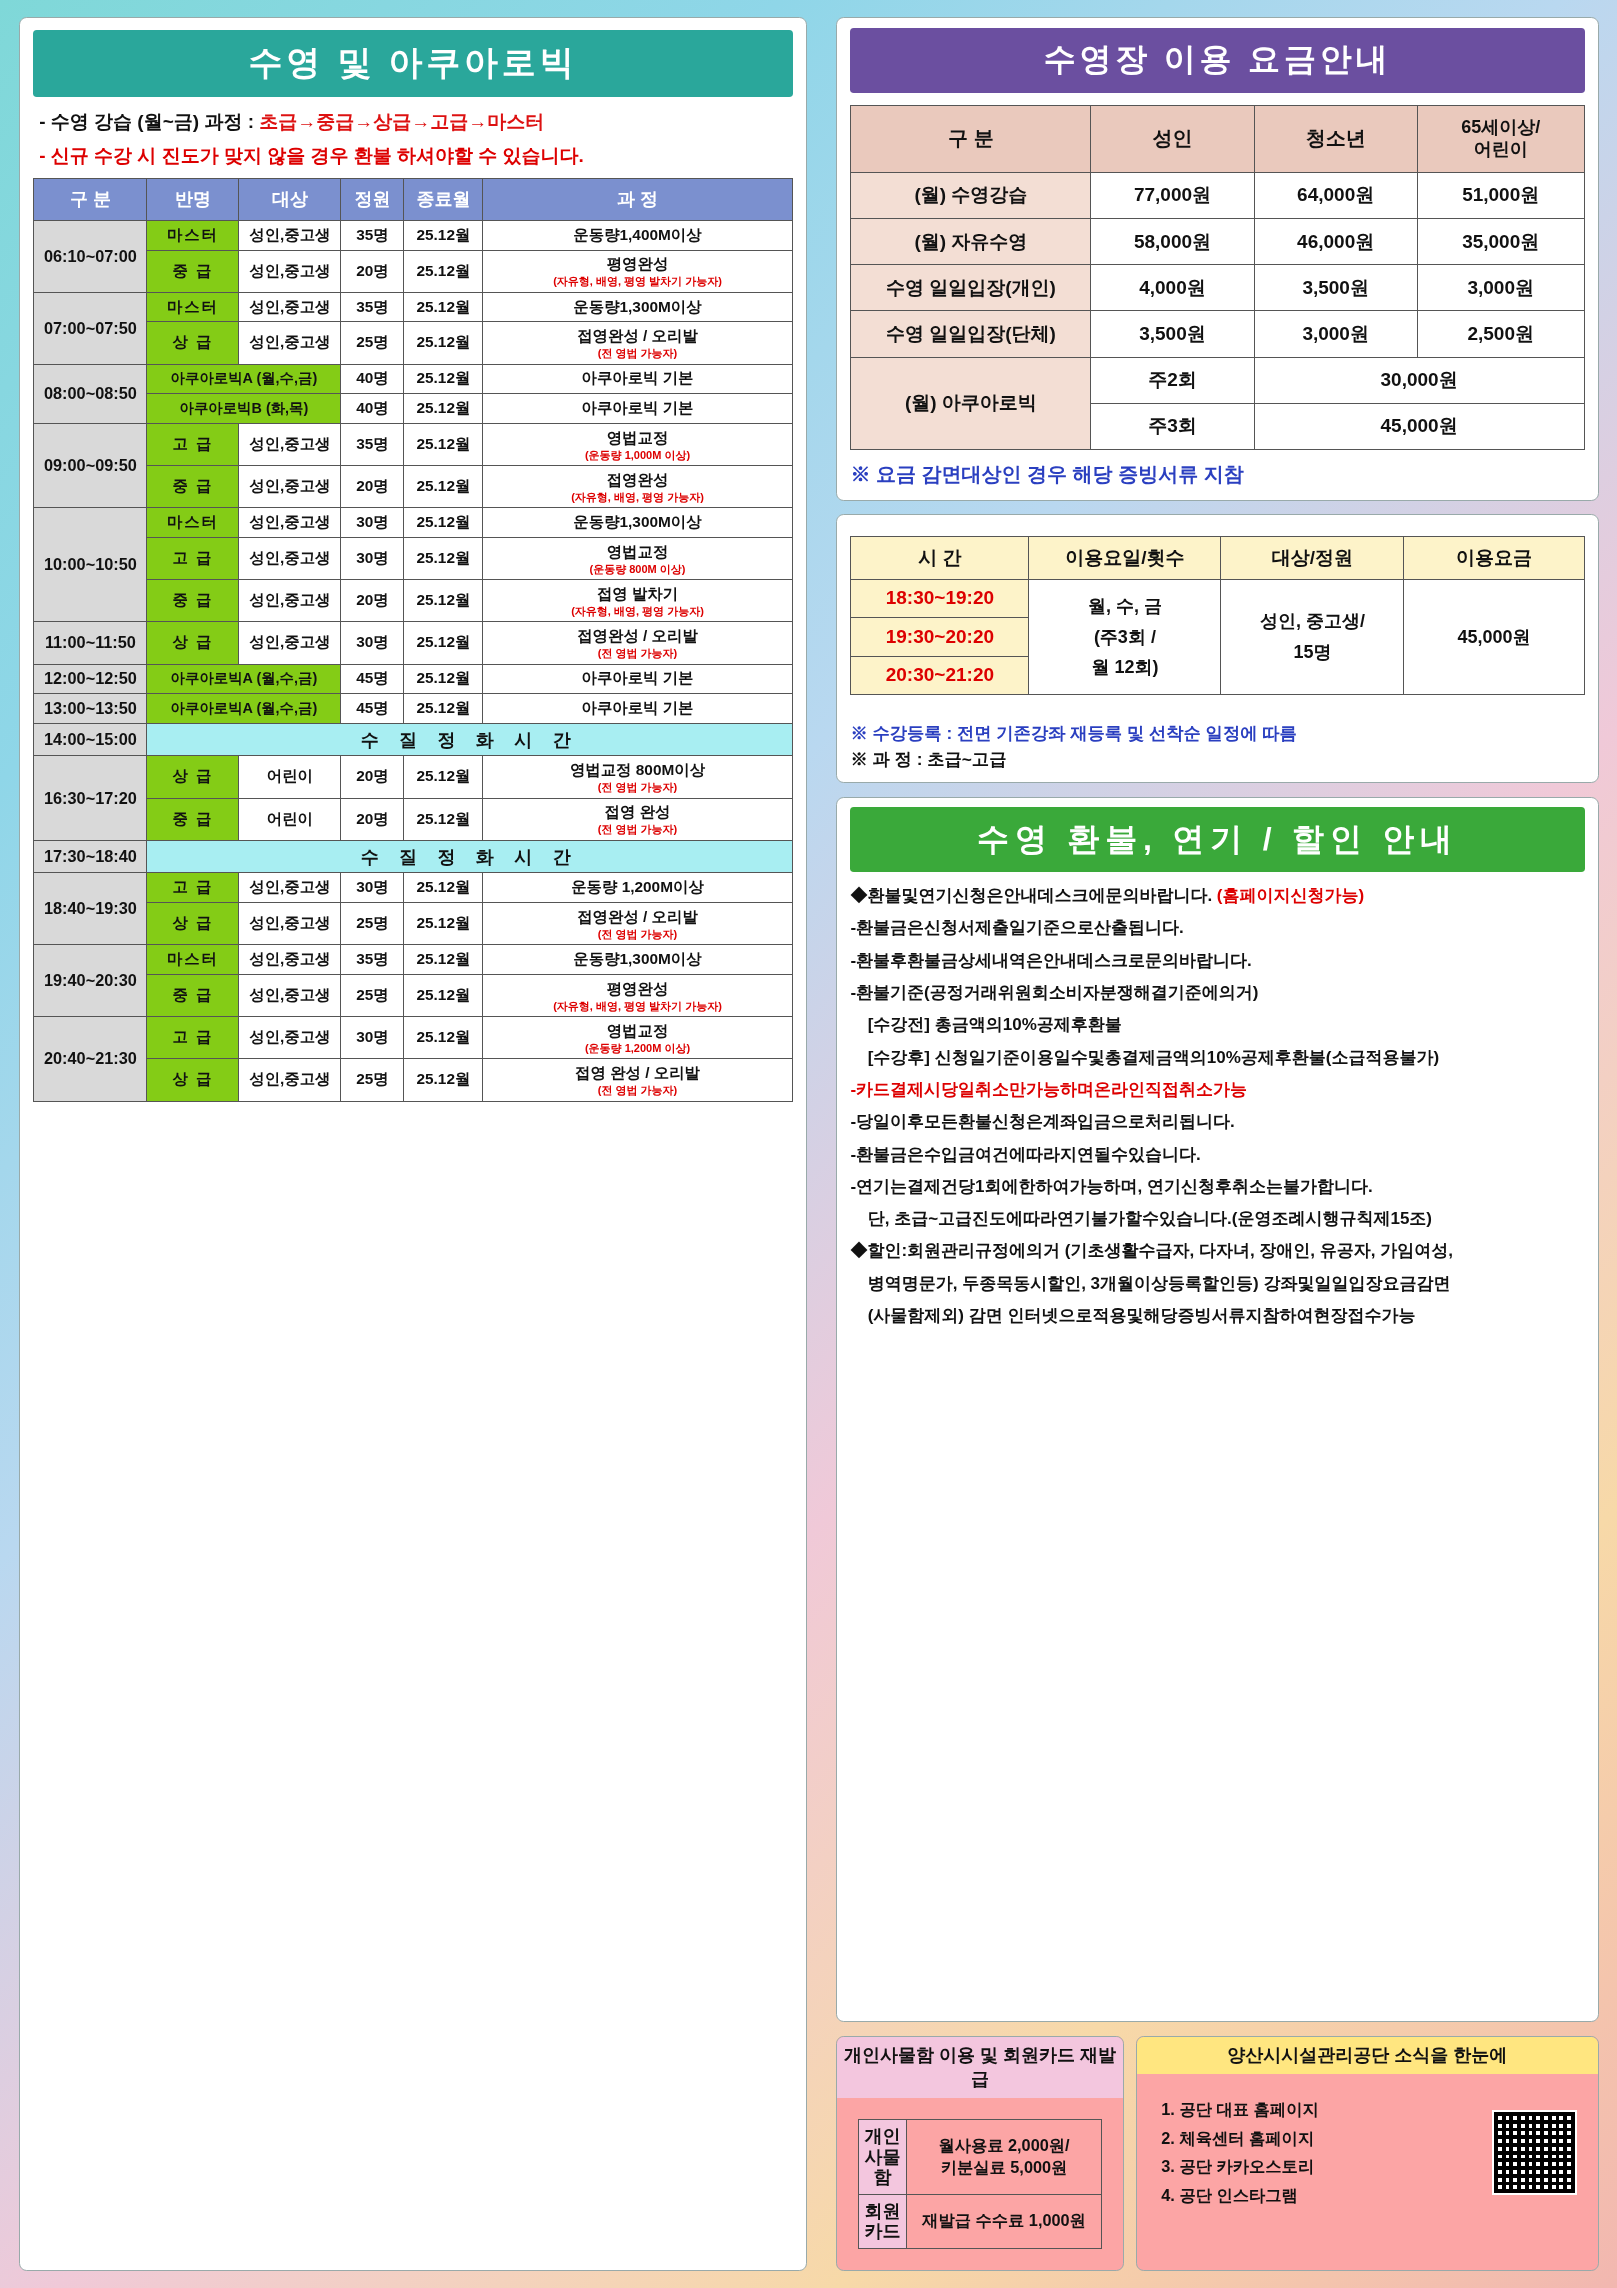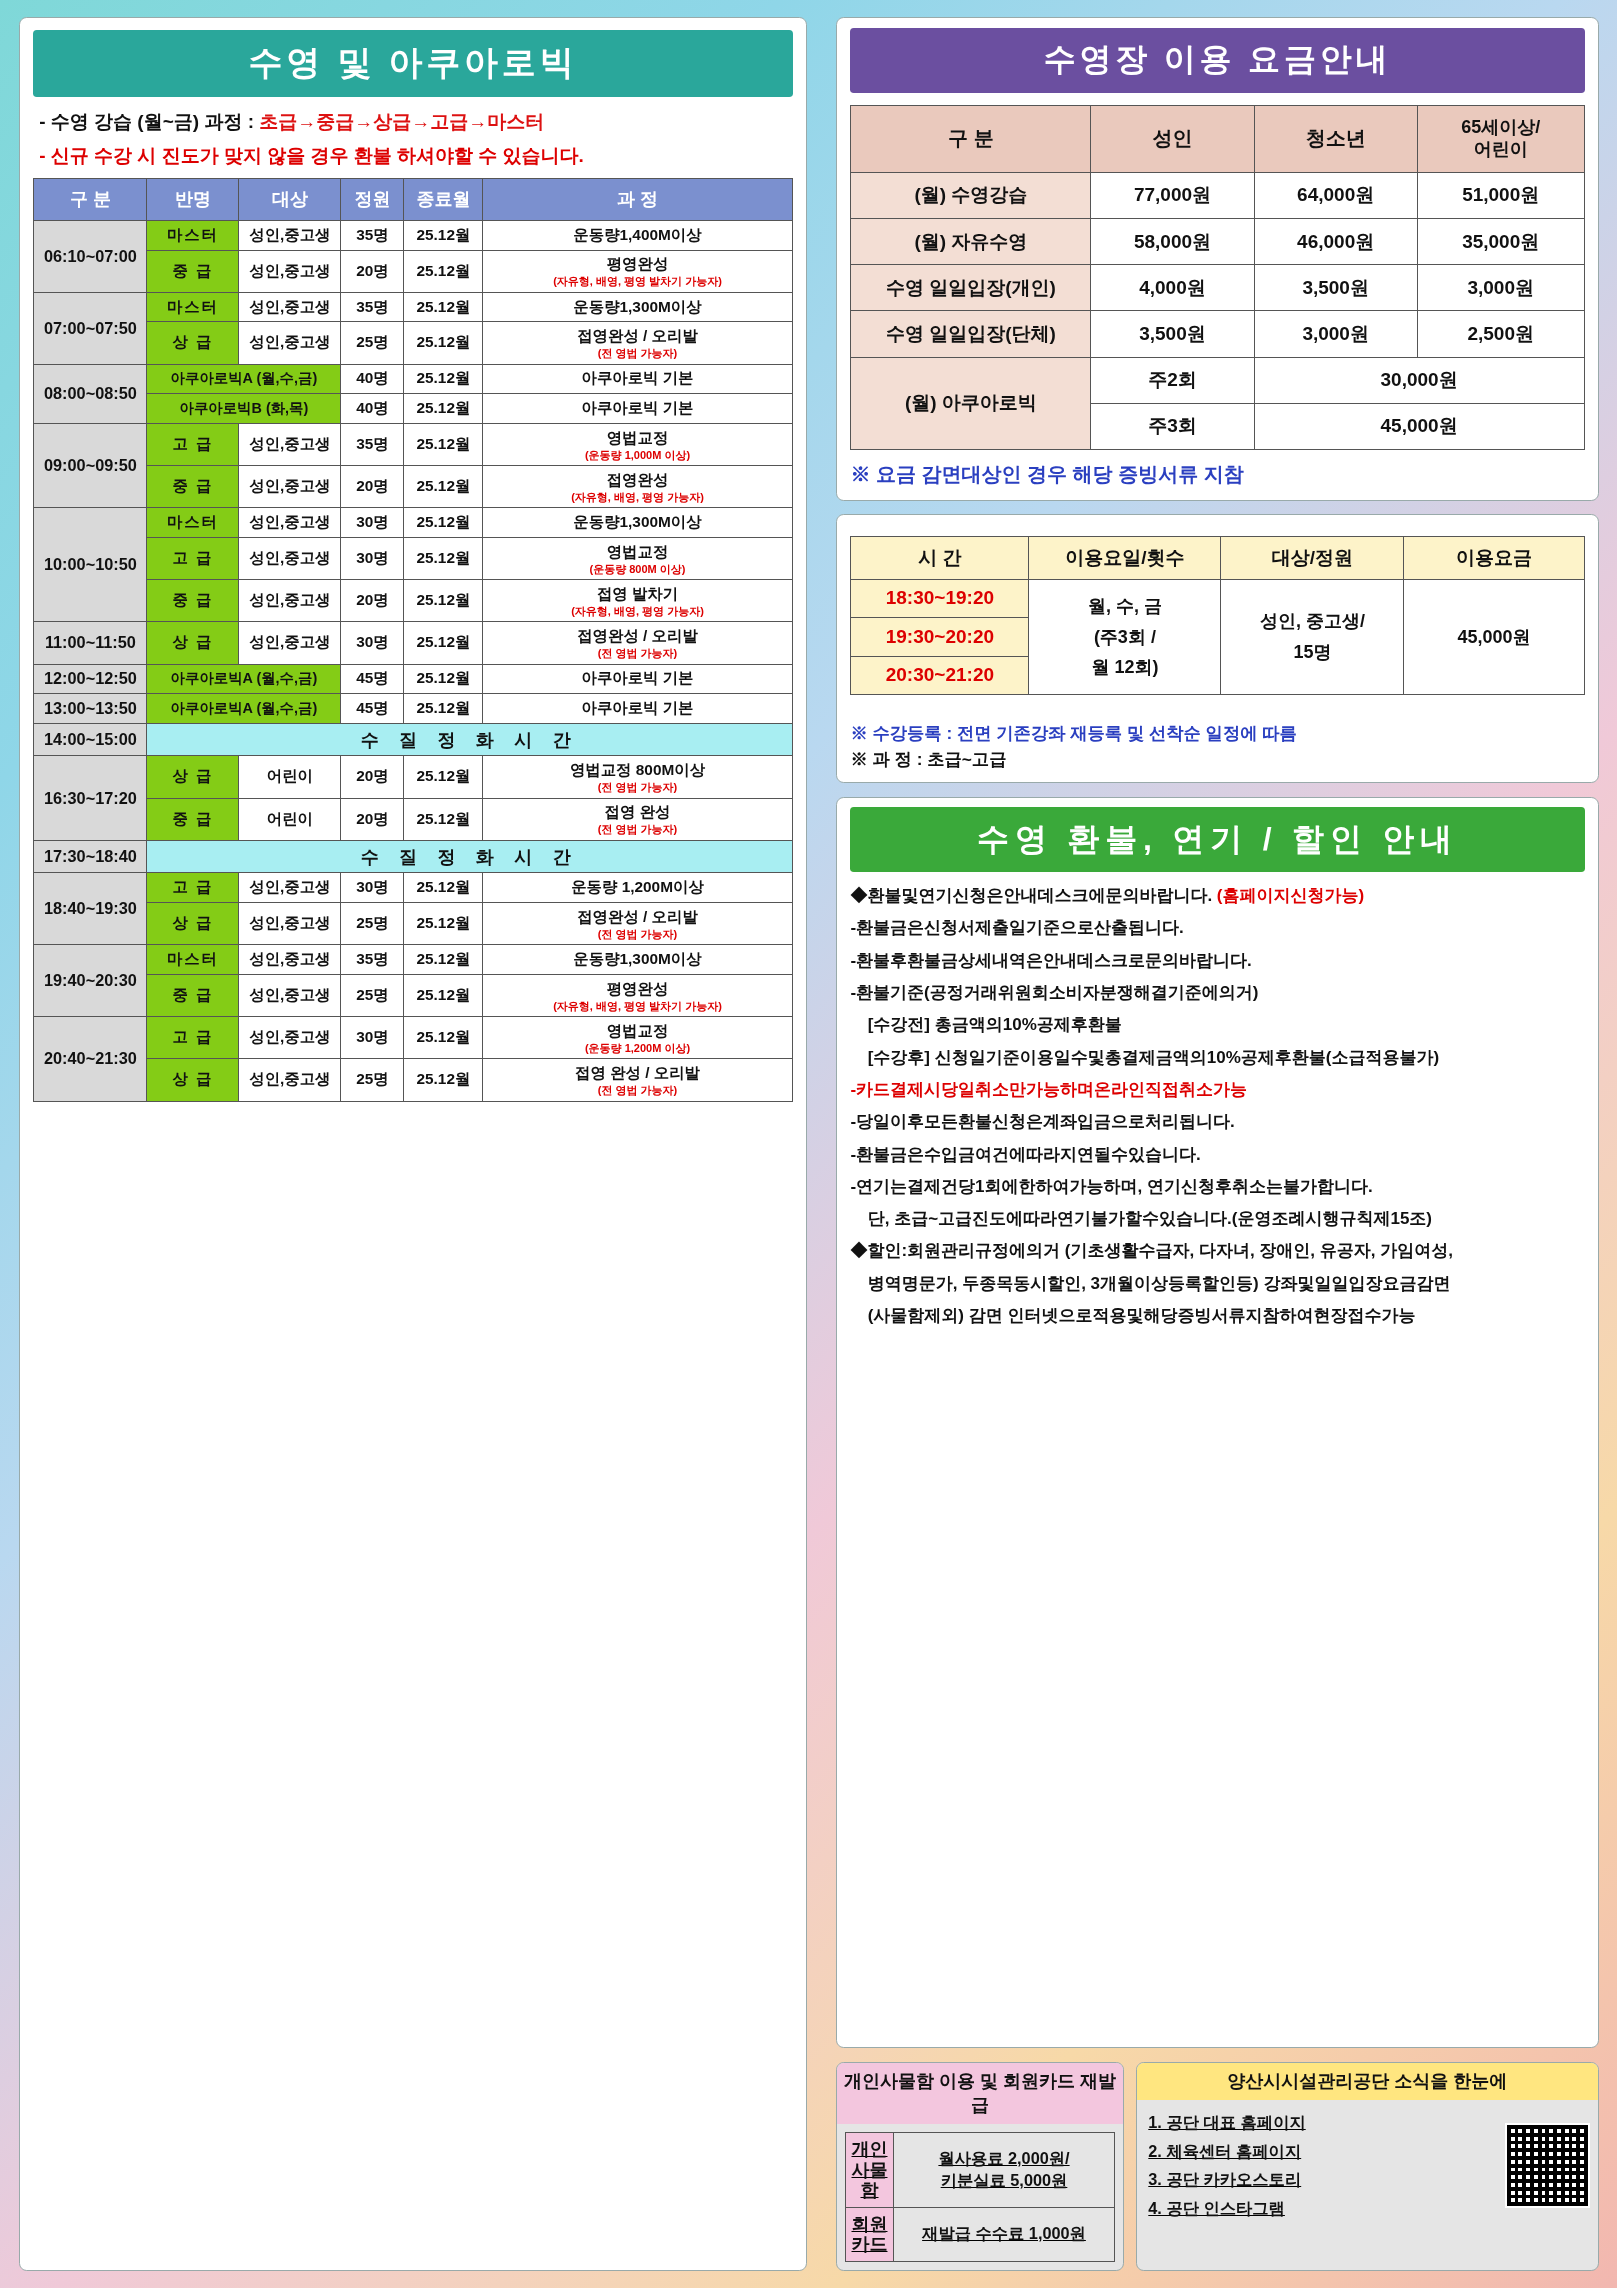--- a/index.html
+++ b/index.html
@@ -66,25 +66,25 @@
   .badnote { color:#2a3fc0; font-size:17.3px; font-weight:bold; margin-top:26px; }
   .badnote2 { color:#111; font-size:17.3px; font-weight:bold; margin-top:1.9px; }
 
   .refund { font-size:17px; font-weight:bold; line-height:1.9; color:#111; }
   .refund .red { color:#d00; }
   .refund .ln { white-space:nowrap; }
   .refund .ind { padding-left:17.3px; }
 
   
   .bottom { display:flex; gap:11.5px; }
-  .bx { border:1.9px solid #9aa; border-radius:7.7px; background:#e5e5e5; flex:1; overflow:hidden; }
+  .bx { border:1.9px solid #9aa; border-radius:7.7px; background:#fca5a5; flex:1; overflow:hidden; }
   .bx-hd { text-align:center; font-weight:bold; font-size:18px; padding:6.7px 3.8px; }
   .hd-pink { background:#f3c6de; color:#111; }
   .hd-yellow { background:#ffe680; color:#111; }
-  .bx-body { padding:8px;text-decoration:underline; }
+  .bx-body { padding:21px; }
   .locker { width:100%; font-size:16.3px; }
   .locker td { border:1px solid #555; padding:5.8px 3.8px; text-align:center; font-weight:bold; color:#111; }
   .locker td.k { background:#f3c6de; width:48px; font-size:18px; line-height:1.15;}
   .newslist { font-size:16.3px; font-weight:bold; line-height:1.75; color:#111; padding-left:3.8px;}
   .qr { width:85px; height:85px; background:
      repeating-linear-gradient(0deg,#000 0 3.8px,#fff 3.8px 7.7px),
      repeating-linear-gradient(90deg,#000 0 3.8px,transparent 3.8px 7.7px);
      background-blend-mode: multiply; border:2.9px solid #fff; }
   .news-row { display:flex; align-items:center; gap:9.6px; }
 </style>

